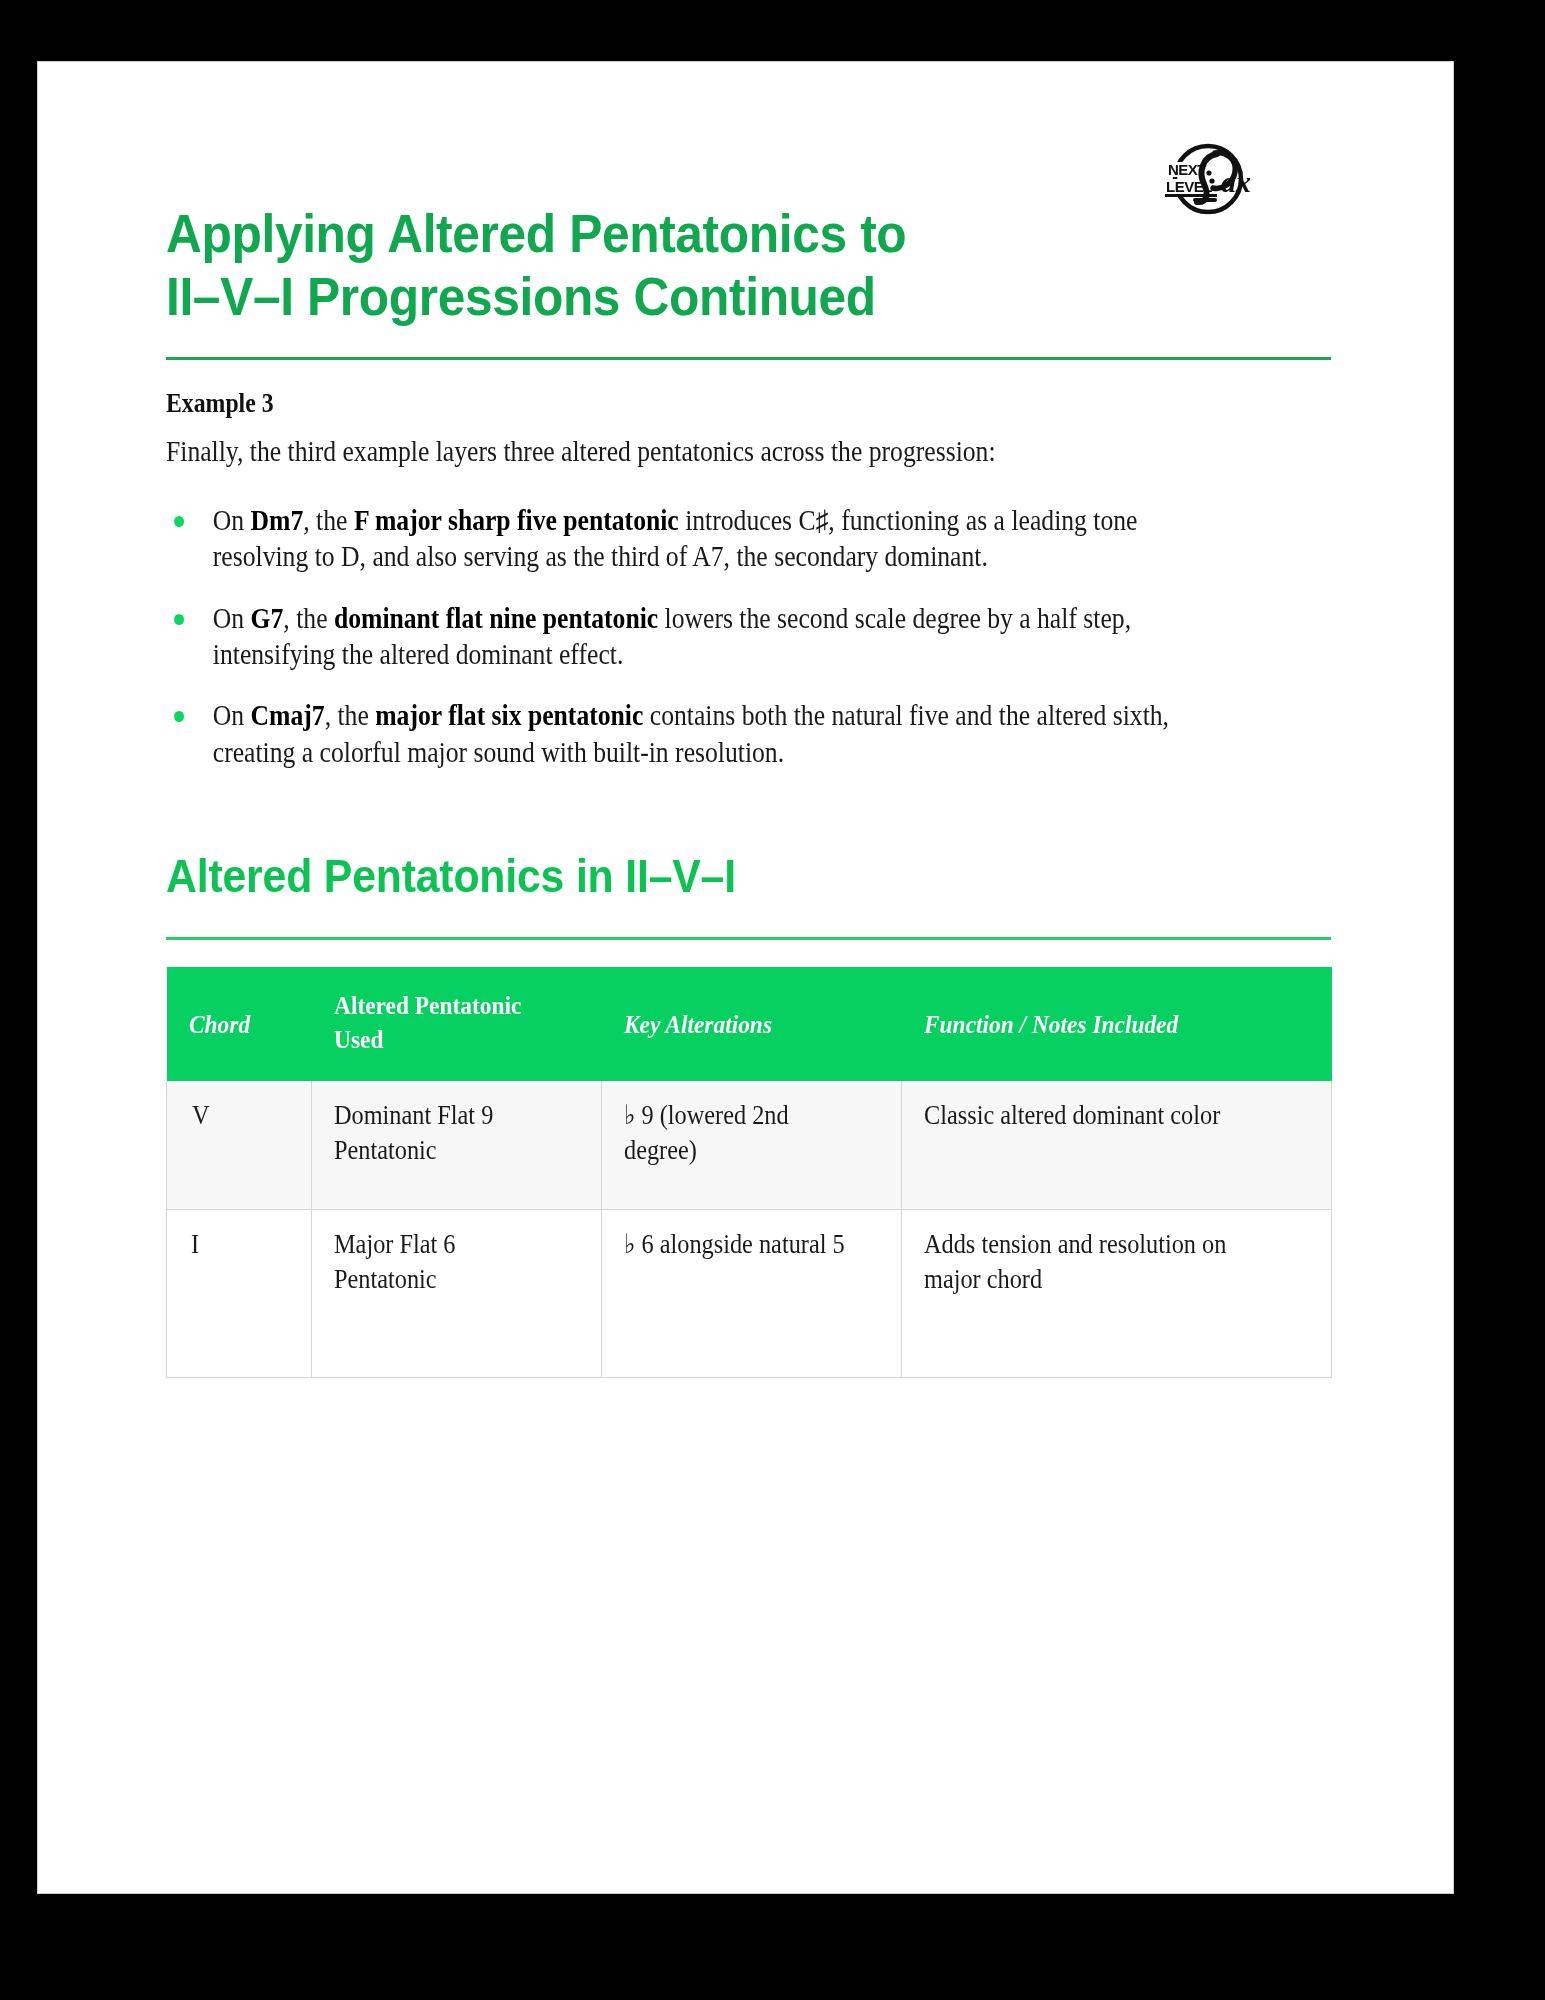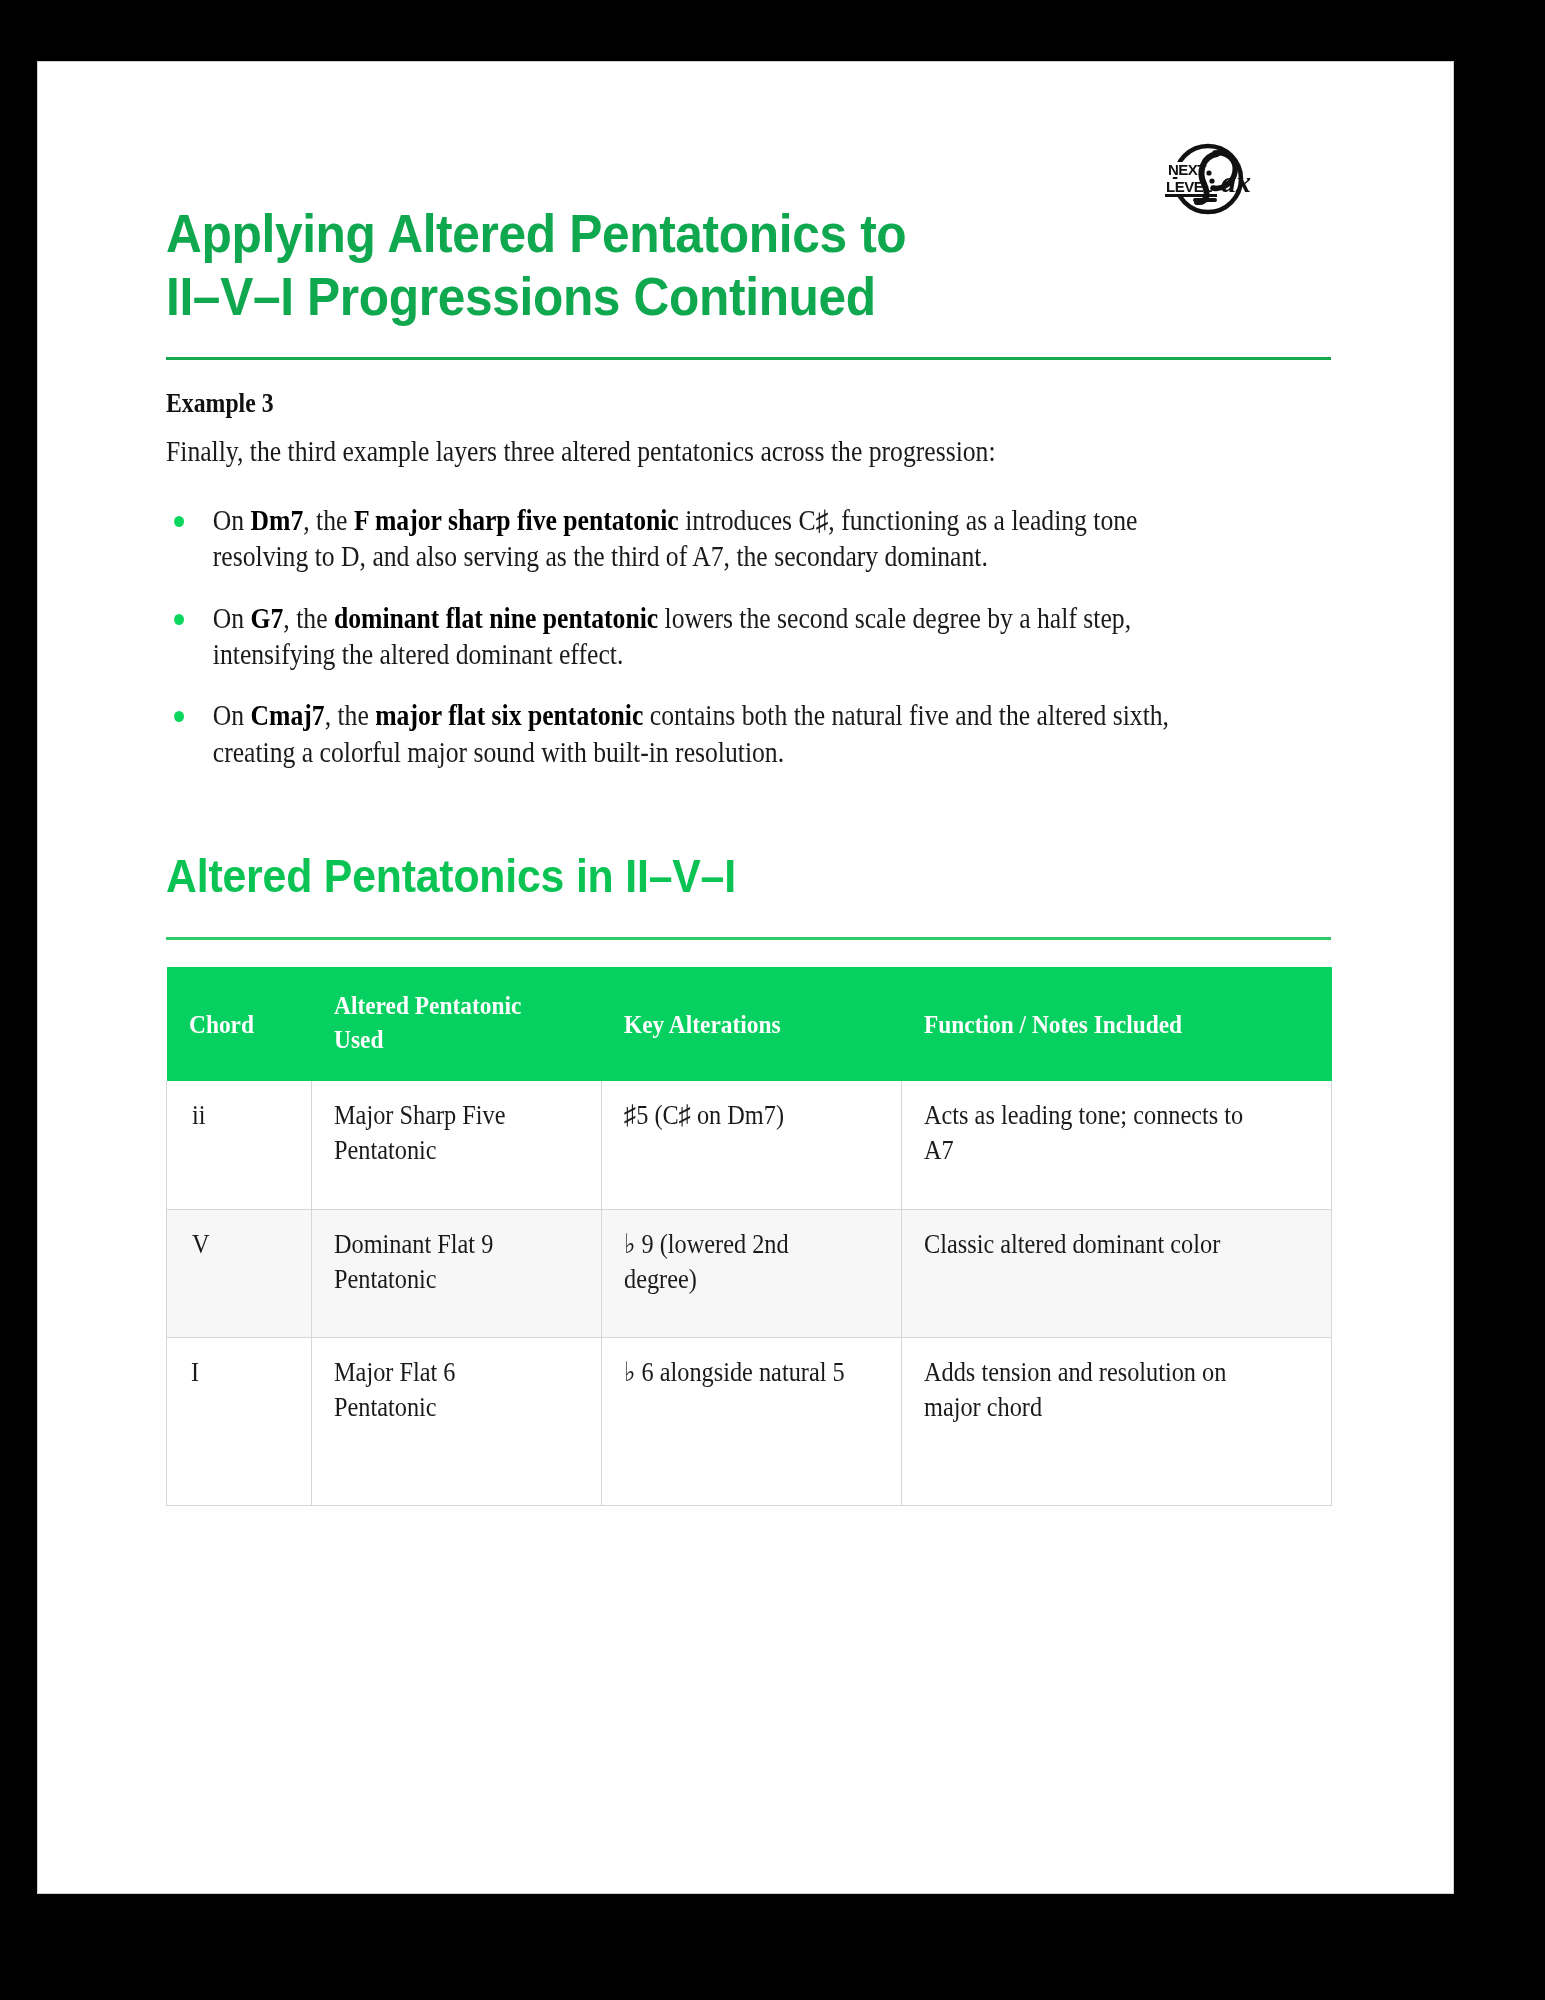--- a/index.html
+++ b/index.html
@@ -157,21 +157,21 @@
     font-family: "Liberation Serif", serif;
     font-weight: bold;
     font-size: 26px;
     line-height: 1.28;
     text-align: left;
     padding: 22px 20px 22px 22px;
     border: none;
     vertical-align: top;
     height: 114px;
   }
-  table.data-table thead th.mid { vertical-align: middle; }
+  table.data-table thead th.mid { vertical-align: middle; font-style: italic; }
   table.data-table thead th span {
     display: inline-block;
     transform: scaleX(0.9);
     transform-origin: left center;
   }
 
   table.data-table tbody td {
     font-family: "Liberation Serif", serif;
     font-size: 27px;
     line-height: 1.3;
@@ -261,26 +261,20 @@
         </colgroup>
         <thead>
           <tr>
             <th class="mid"><span>Chord</span></th>
             <th><span>Altered Pentatonic Used</span></th>
             <th class="mid"><span>Key Alterations</span></th>
             <th class="mid"><span>Function / Notes Included</span></th>
           </tr>
         </thead>
         <tbody>
-          <tr class="row-h1">
-            <td class="r1"><span>ii</span></td>
-            <td><span>Major Sharp Five Pentatonic</span></td>
-            <td><span>♯5 (C♯ on Dm7)</span></td>
-            <td><span>Acts as leading tone; connects to A7</span></td>
-          </tr>
           <tr class="alt row-h2">
             <td class="r1"><span>V</span></td>
             <td><span>Dominant Flat 9 Pentatonic</span></td>
             <td><span>♭ 9 (lowered 2nd degree)</span></td>
             <td><span>Classic altered dominant color</span></td>
           </tr>
           <tr class="row-h3">
             <td class="r3"><span>I</span></td>
             <td><span>Major Flat 6 Pentatonic</span></td>
             <td><span>♭ 6 alongside natural 5</span></td>

